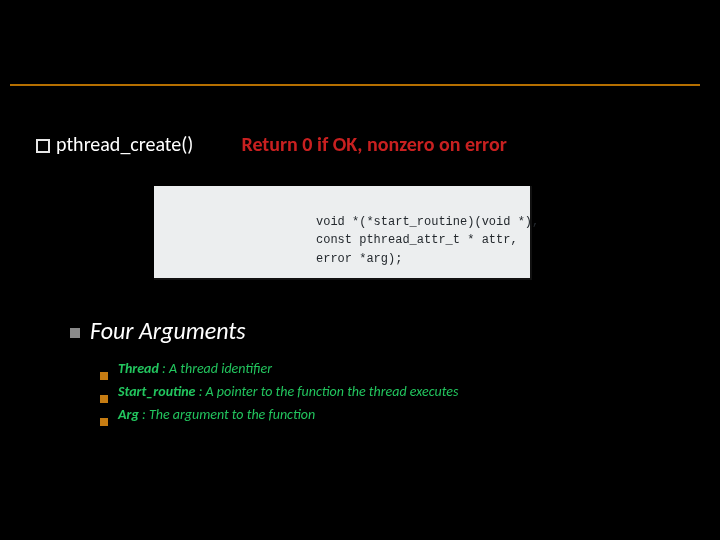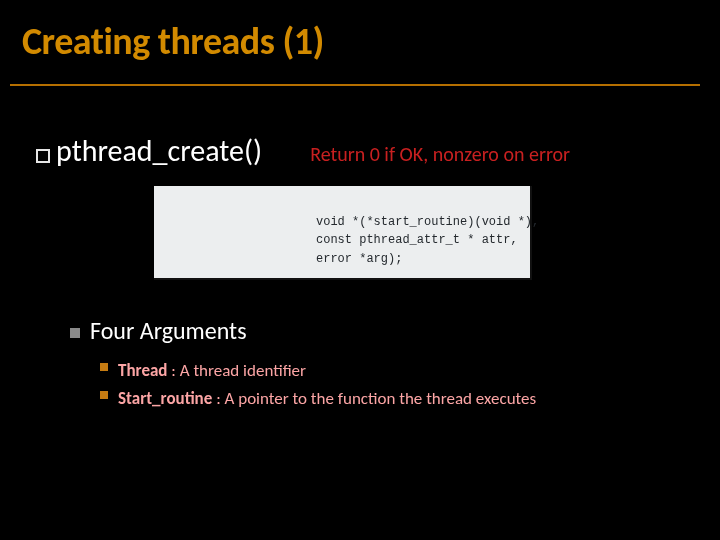--- a/index.html
+++ b/index.html
@@ -7,45 +7,42 @@
   body { background: #000; font-family: "Segoe UI", "Candara", "Calibri", Arial, sans-serif; }
   .slide { position: relative; width: 720px; height: 540px; background: #000; }
 
   .title-wrap { padding: 18px 0 0 22px; }
   .title { color: #d28a00; font-size: 38px; font-weight: 700; letter-spacing: -0.5px; }
   .underline { position: absolute; left: 10px; right: 20px; top: 84px; height: 2px; background: #b56f00; }
 
   .sub-row { position: absolute; top: 132px; left: 36px; right: 40px; display: flex; align-items: baseline; }
   .sub-left { display: flex; align-items: baseline; gap: 2px; }
   .bullet-square { display: inline-block; width: 14px; height: 14px; border: 2px solid #e6e6e6; margin-right: 4px; position: relative; top: 2px; }
-  .func-name { color: #fff; font-size: 30px; font-weight: 400; }
-  .return-note { margin-left: 48px; color: #c82020; font-size: 20px; font-weight: 400; }
+  .func-name { color: #fff; font-size: 20px; font-weight: 400; }
+  .return-note { margin-left: 48px; color: #c82020; font-size: 20px; font-weight: 700; }
 
   .codebox { position: absolute; top: 186px; left: 154px; width: 378px; height: 94px; background: #eceeef; color: #24292e; font-family: "Consolas","Courier New",monospace; font-size: 12px; line-height: 1.55; padding: 8px 10px; white-space: pre; border-right: 2px solid #111; border-bottom: 2px solid #111; }
   .codebox .indent { display:block; padding-left: 152px; }
   .kw { color: #8a1f8a; }
 
-  .arguments { position: absolute; top: 316px; left: 70px; right: 30px; }
+  .arguments { position: absolute; top: 316px; left: 70px; right: 30px; font-style: italic; }
   .arg-head { display: flex; align-items: center; gap: 10px; margin-bottom: 12px; }
   .mini-square { width: 10px; height: 10px; background: #8a8a8a; display: inline-block; margin-top: 4px; }
   .mini-square.orange { background: #c67c12; width: 8px; height: 8px; margin-top: 6px; }
   .arg-head-text { color: #fff; font-size: 24px; }
   .arg-list { list-style: none; padding-left: 30px; }
-  .arg-list li { color: #fca5a5; font-size: 17px; line-height: 1.65; display: flex; align-items: flex-start; gap: 10px; }
+  .arg-list li { color: #22c55e; font-size: 14px; line-height: 1.65; display: flex; align-items: flex-end; gap: 10px; }
   .arg-list li .txt { flex: 1; }
   .arg-list li .txt b { font-weight: 700; }
 </style>
 </head>
 <body>
 
 <div class="slide">
 
-  <div class="title-wrap">
-    <div class="title">Creating threads (1)</div>
-  </div>
   <div class="underline"></div>
 
   <div class="sub-row">
     <div class="sub-left">
       <span class="bullet-square"></span>
       <span class="func-name">pthread_create()</span>
     </div>
     <div class="return-note">Return 0 if OK, nonzero on error</div>
   </div>
 
@@ -59,16 +56,20 @@
     </div>
     <ul class="arg-list">
       <li>
         <span class="mini-square orange"></span>
         <span class="txt"><b>Thread</b><span> : A thread identifier</span></span>
       </li>
       <li>
         <span class="mini-square orange"></span>
         <span class="txt"><b>Start_routine</b><span> : A pointer to the function the thread executes</span></span>
       </li>
+      <li>
+        <span class="mini-square orange"></span>
+        <span class="txt"><b>Arg</b><span> : The argument to the function</span></span>
+      </li>
     </ul>
   </div>
 
 </div>
 
 </body></html>

